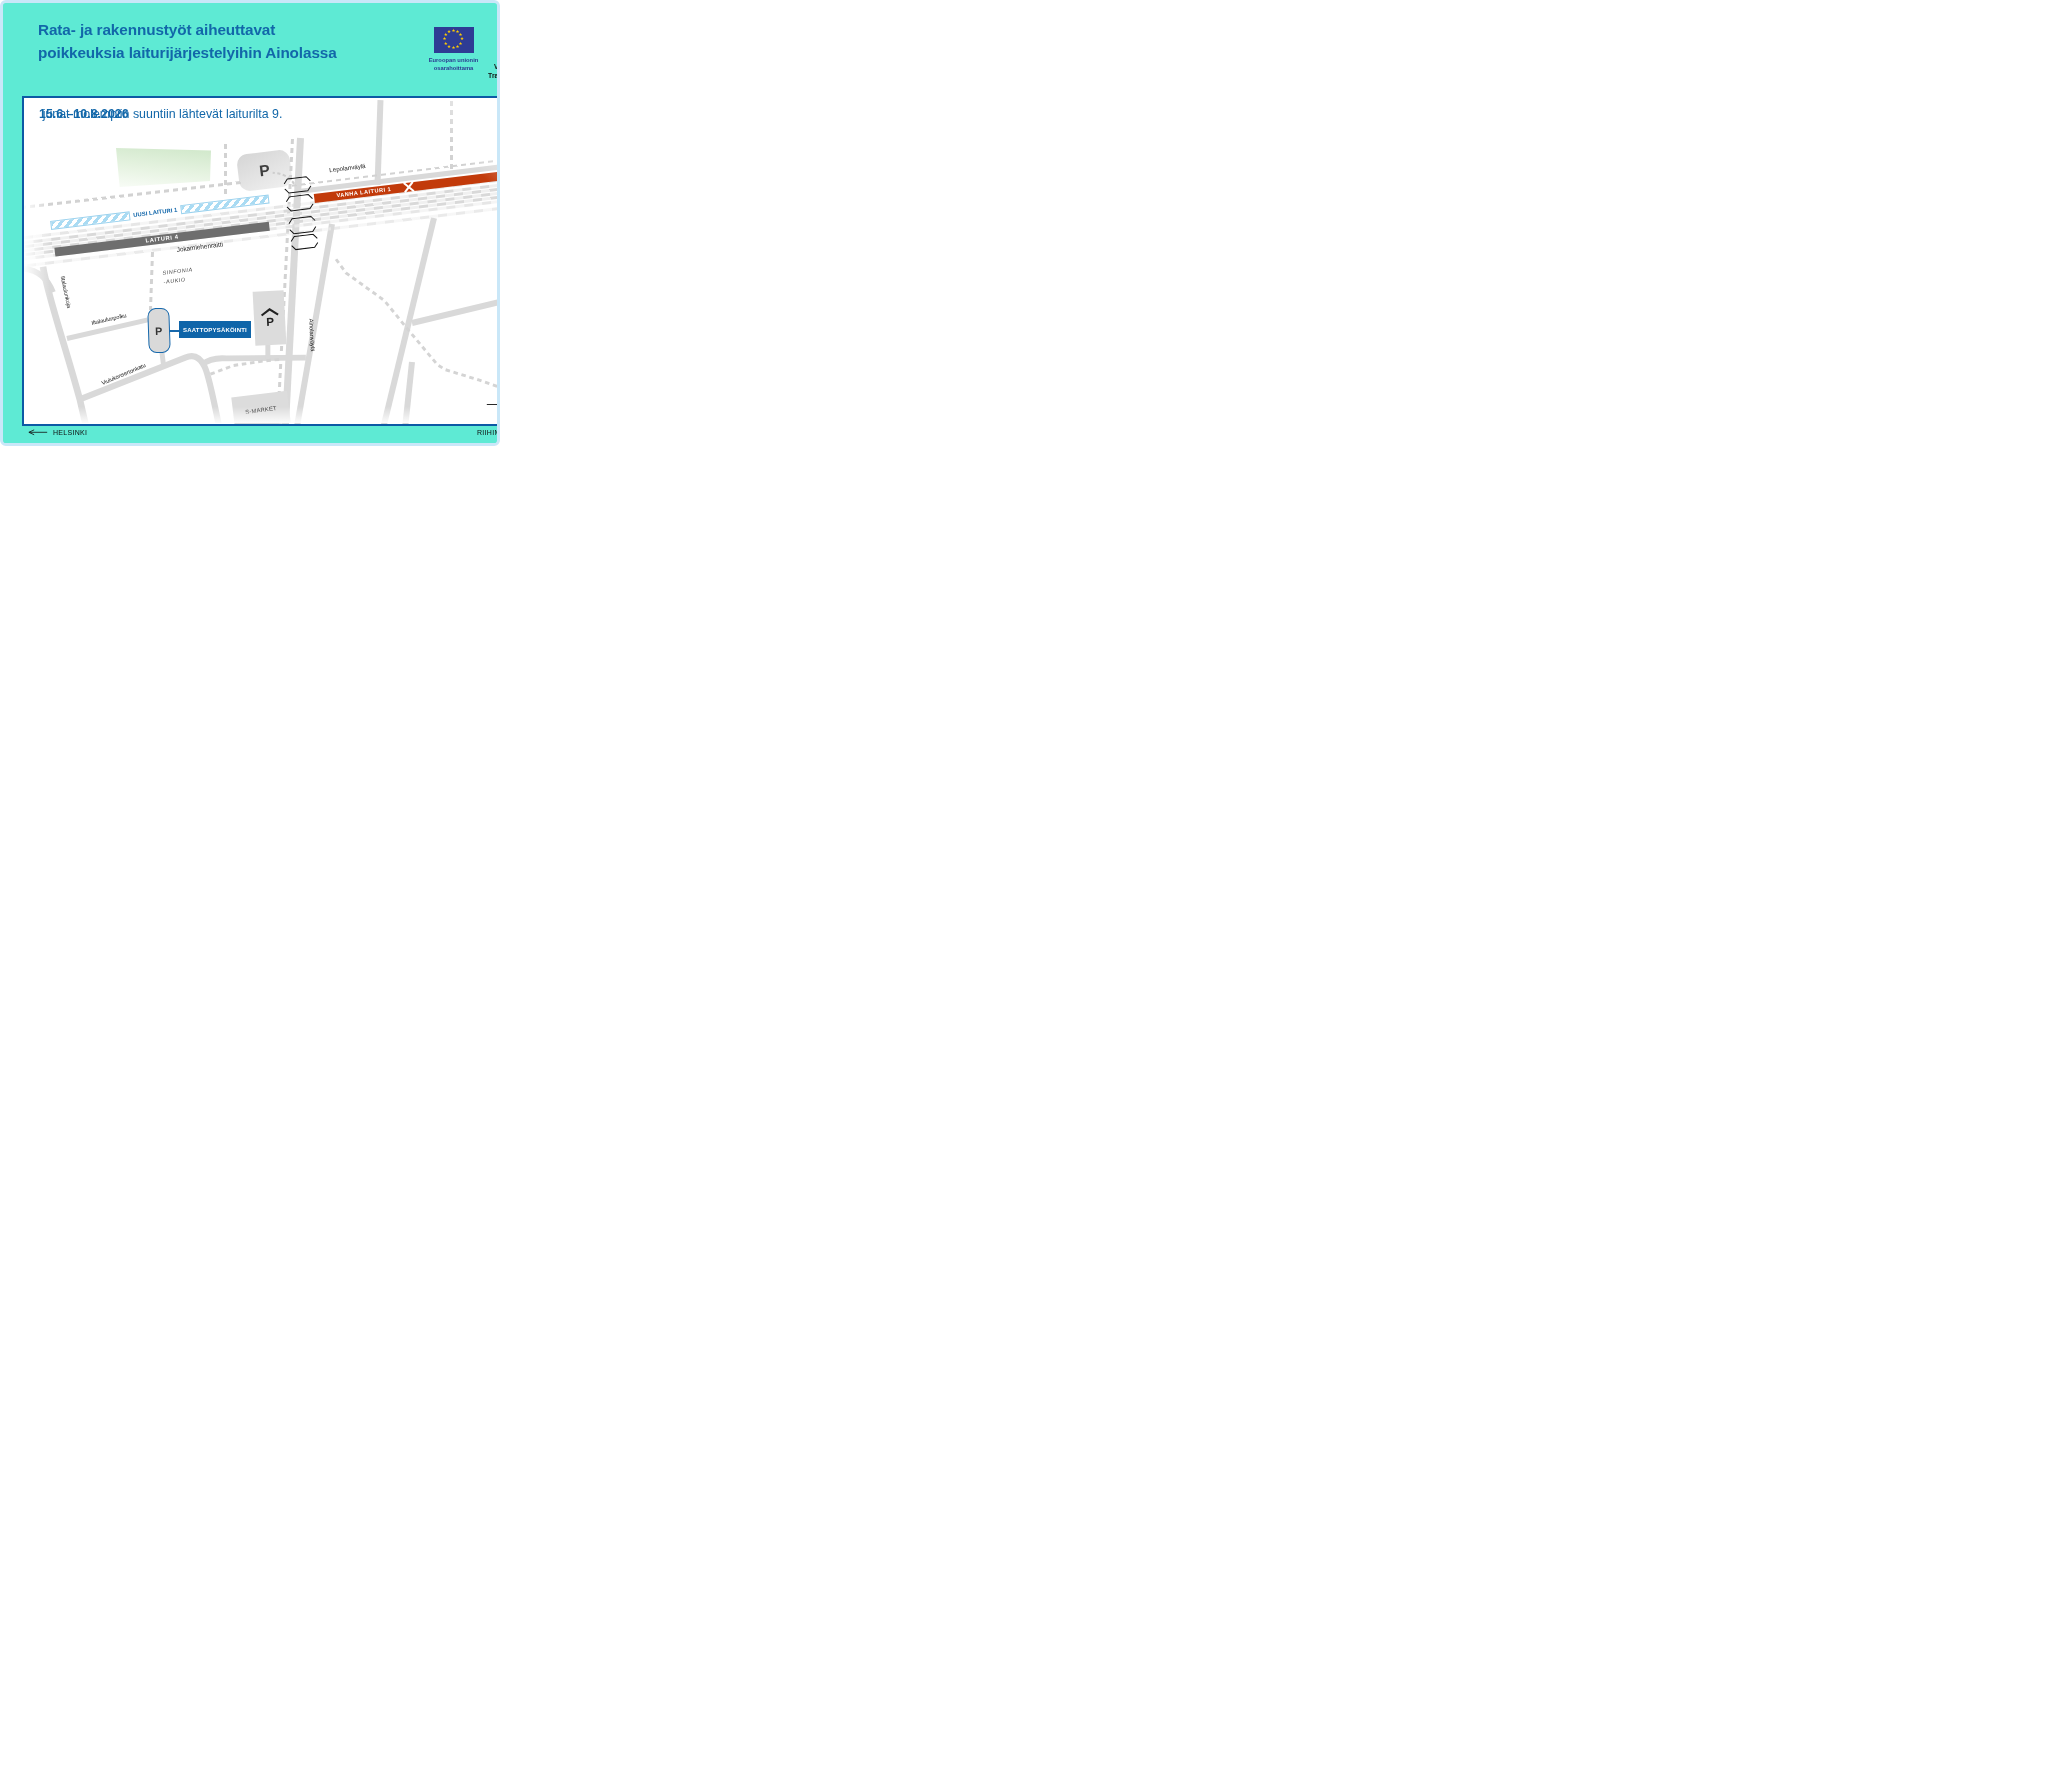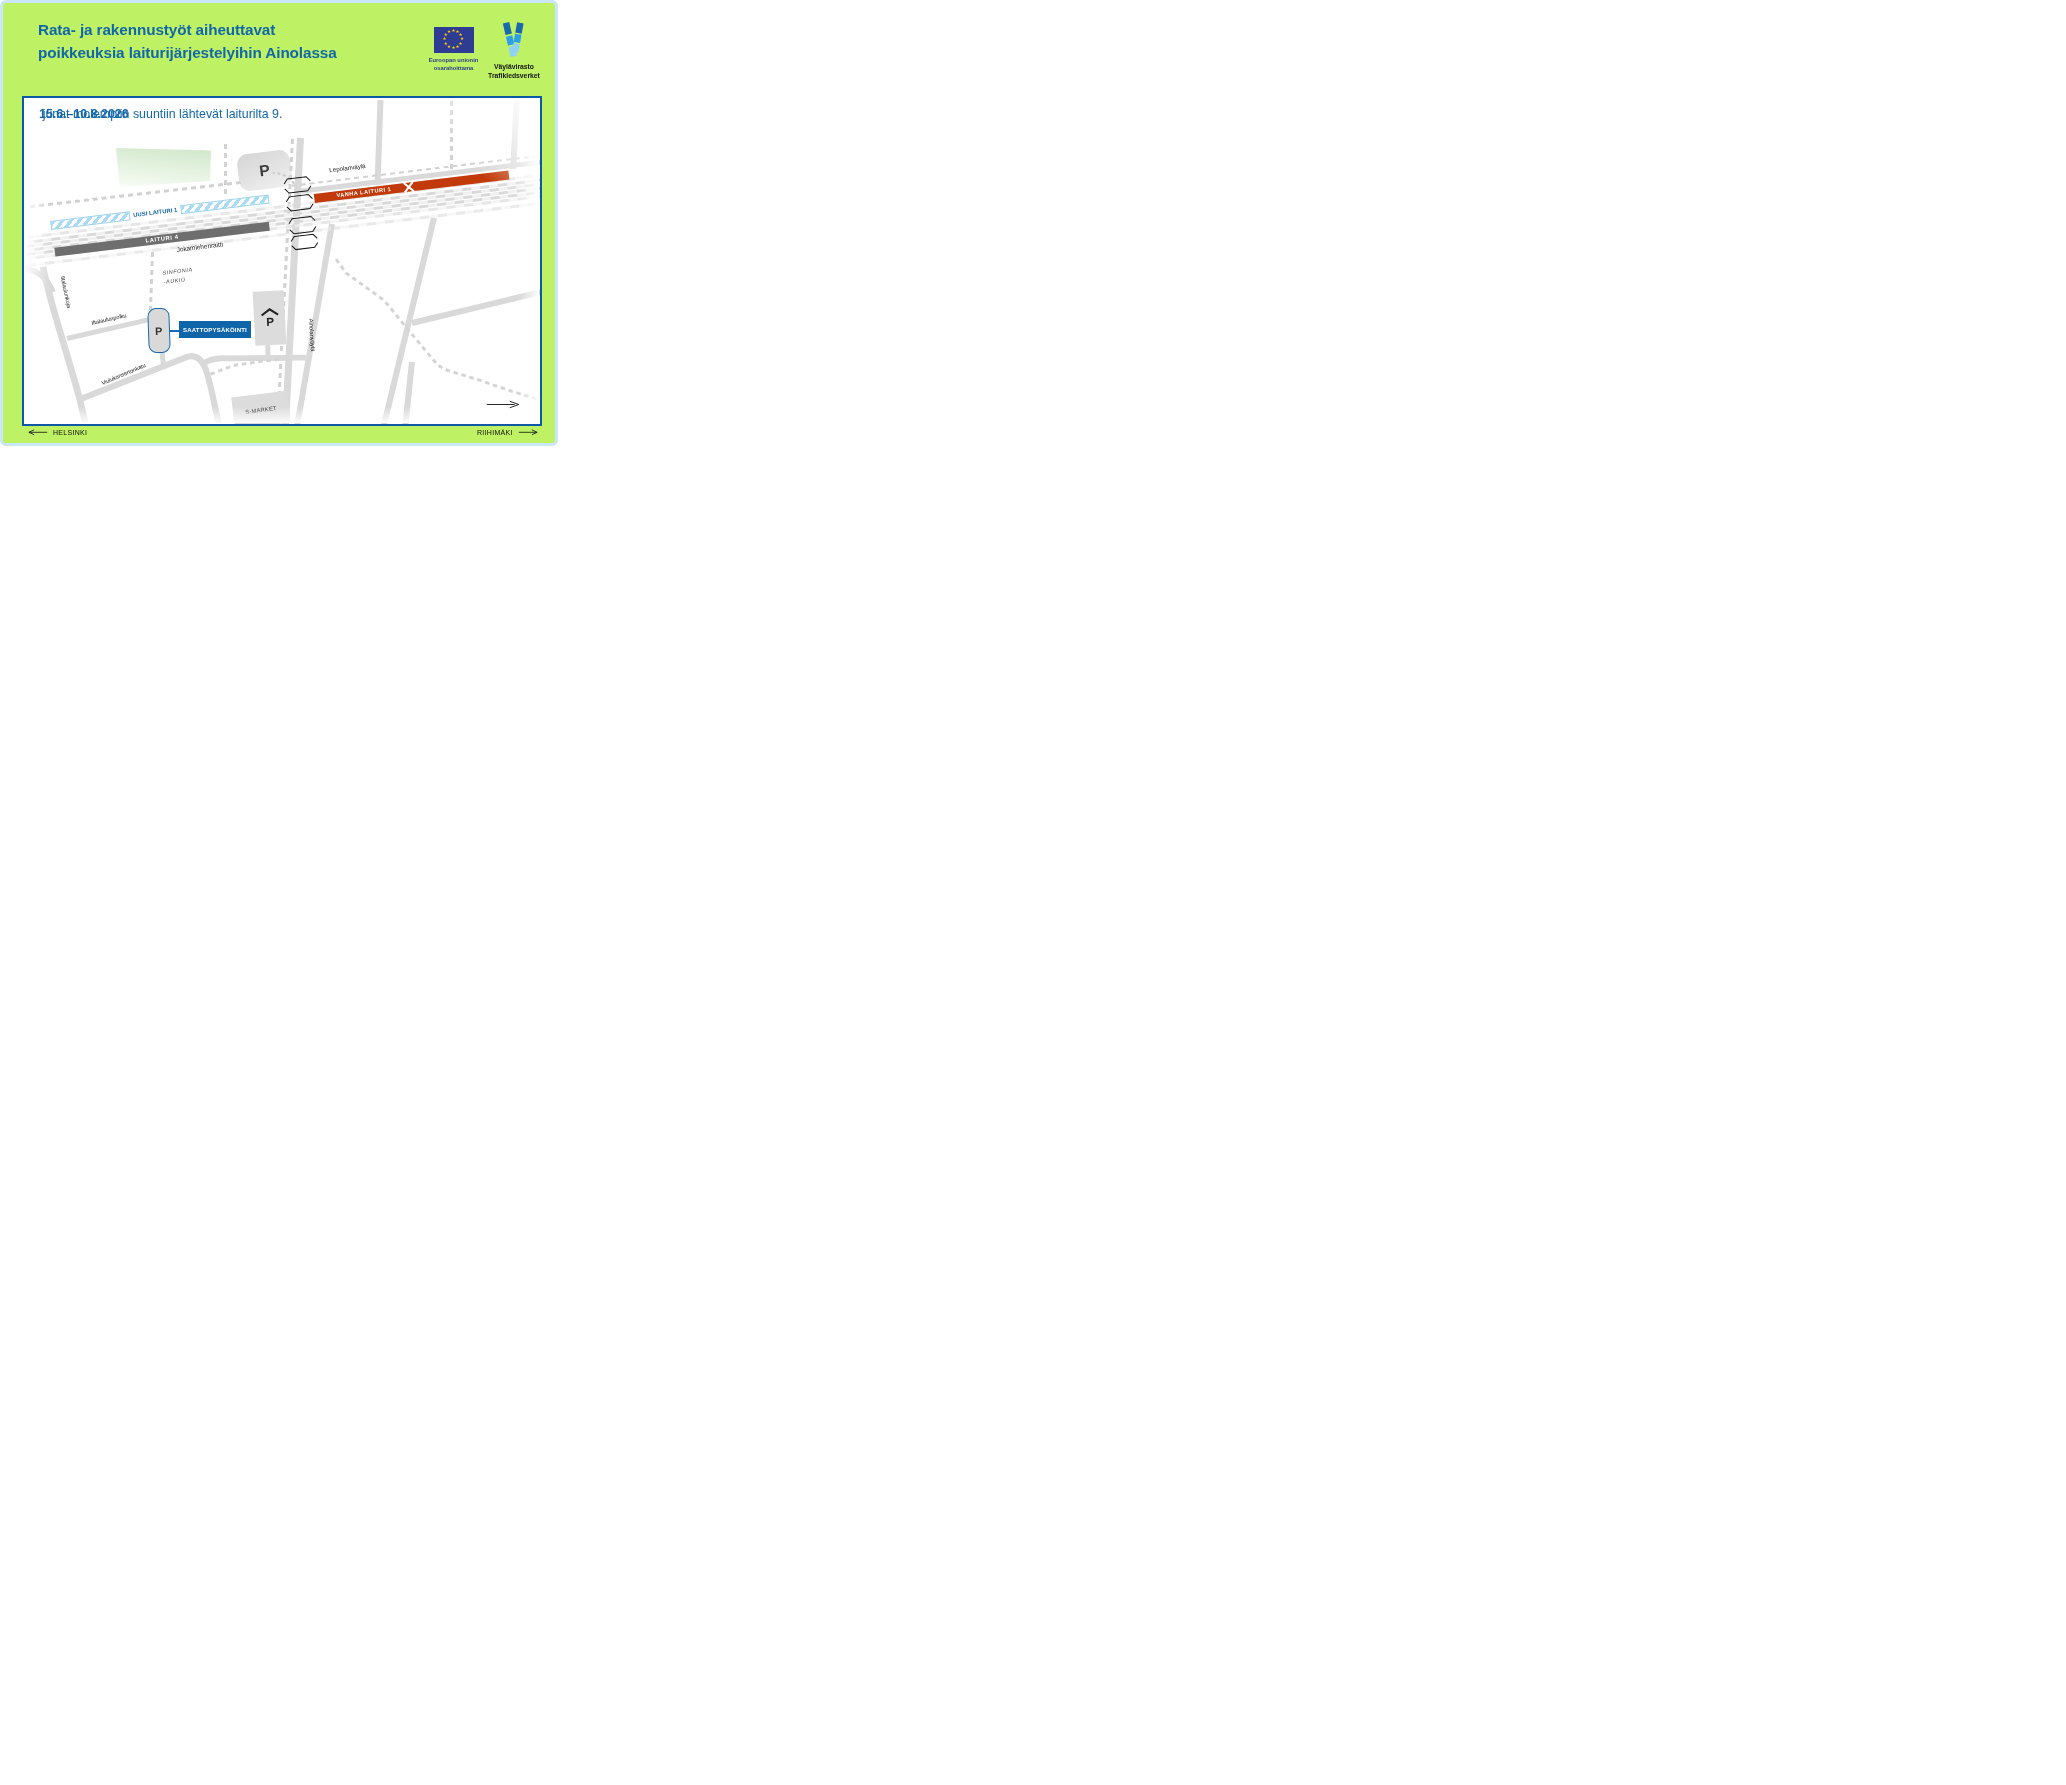--- a/index.html
+++ b/index.html
@@ -1,17 +1,17 @@
 <!DOCTYPE html>
 <html style="font-size:6.6px"><head>
 <meta charset="utf-8">
 <style>
   html,body{margin:0;padding:0;background:#fff;}
-  .page{position:relative;width:558px;height:446px;box-sizing:border-box;
-        background:#bef264;border:3.3px solid #c9e7f8;border-radius:5.8px;overflow:hidden;
+  .page{position:relative;width:500px;height:446px;box-sizing:border-box;
+        background:#5eead4;border:3.3px solid #c9e7f8;border-radius:5.8px;overflow:hidden;
         font-family:"Liberation Sans", sans-serif;}
   
   .title{position:absolute;left:35px;top:15.7px;font-size:15.3px;font-weight:700;
          color:#1267a9;line-height:1.5;letter-spacing:-0.1px;}
   .eu{position:absolute;left:425px;top:24px;width:51px;text-align:center;}
   .eu-flag{position:relative;width:40px;height:26.4px;background:#2e3c94;margin:0 auto;}
   .eu-flag span{position:absolute;font-size:4.5px;color:#ffcc00;line-height:1;}
   .eu-caption{margin-top:3.7px;font-size:5.8px;font-weight:700;color:#2b3a90;line-height:1.3;}
   .vayla{position:absolute;left:480px;top:19px;width:62px;text-align:center;}
   .vayla-name{margin-top:2.5px;font-size:6.8px;font-weight:600;color:#121212;line-height:1.35;}

